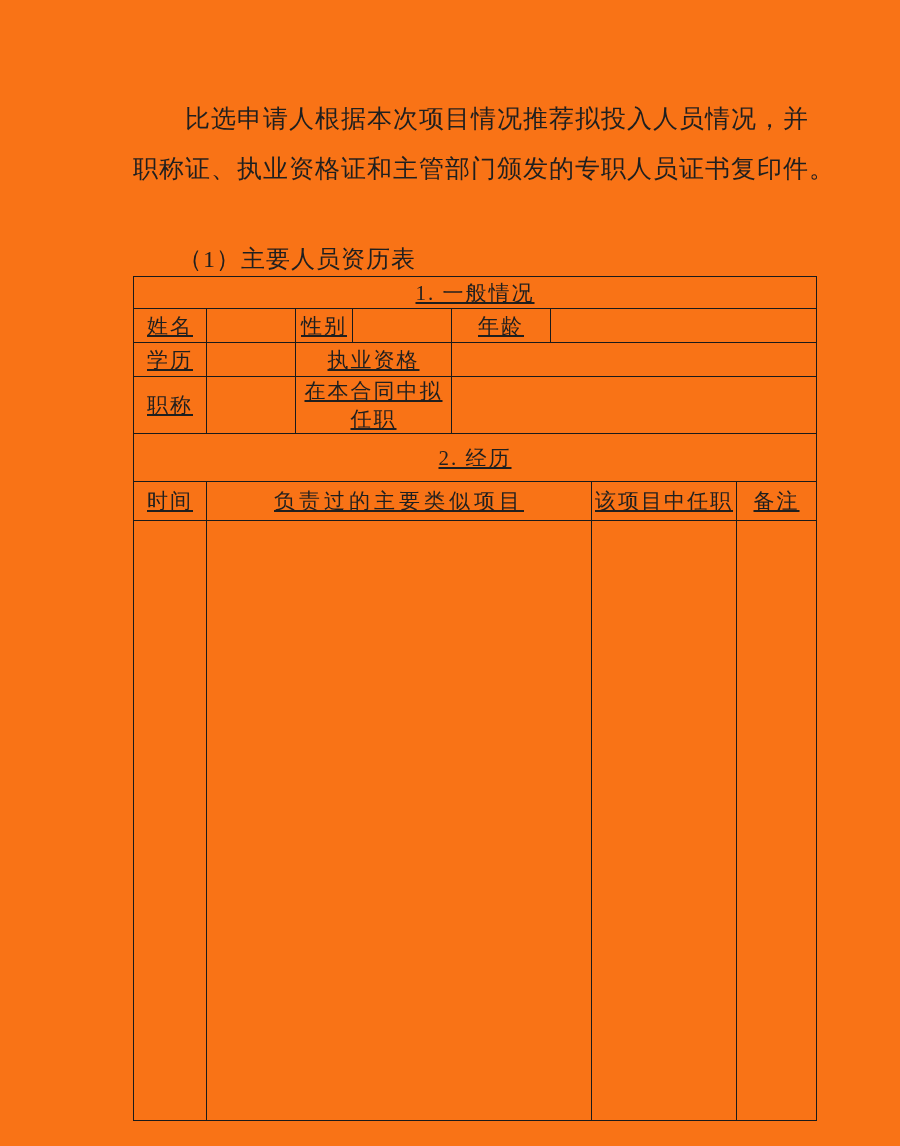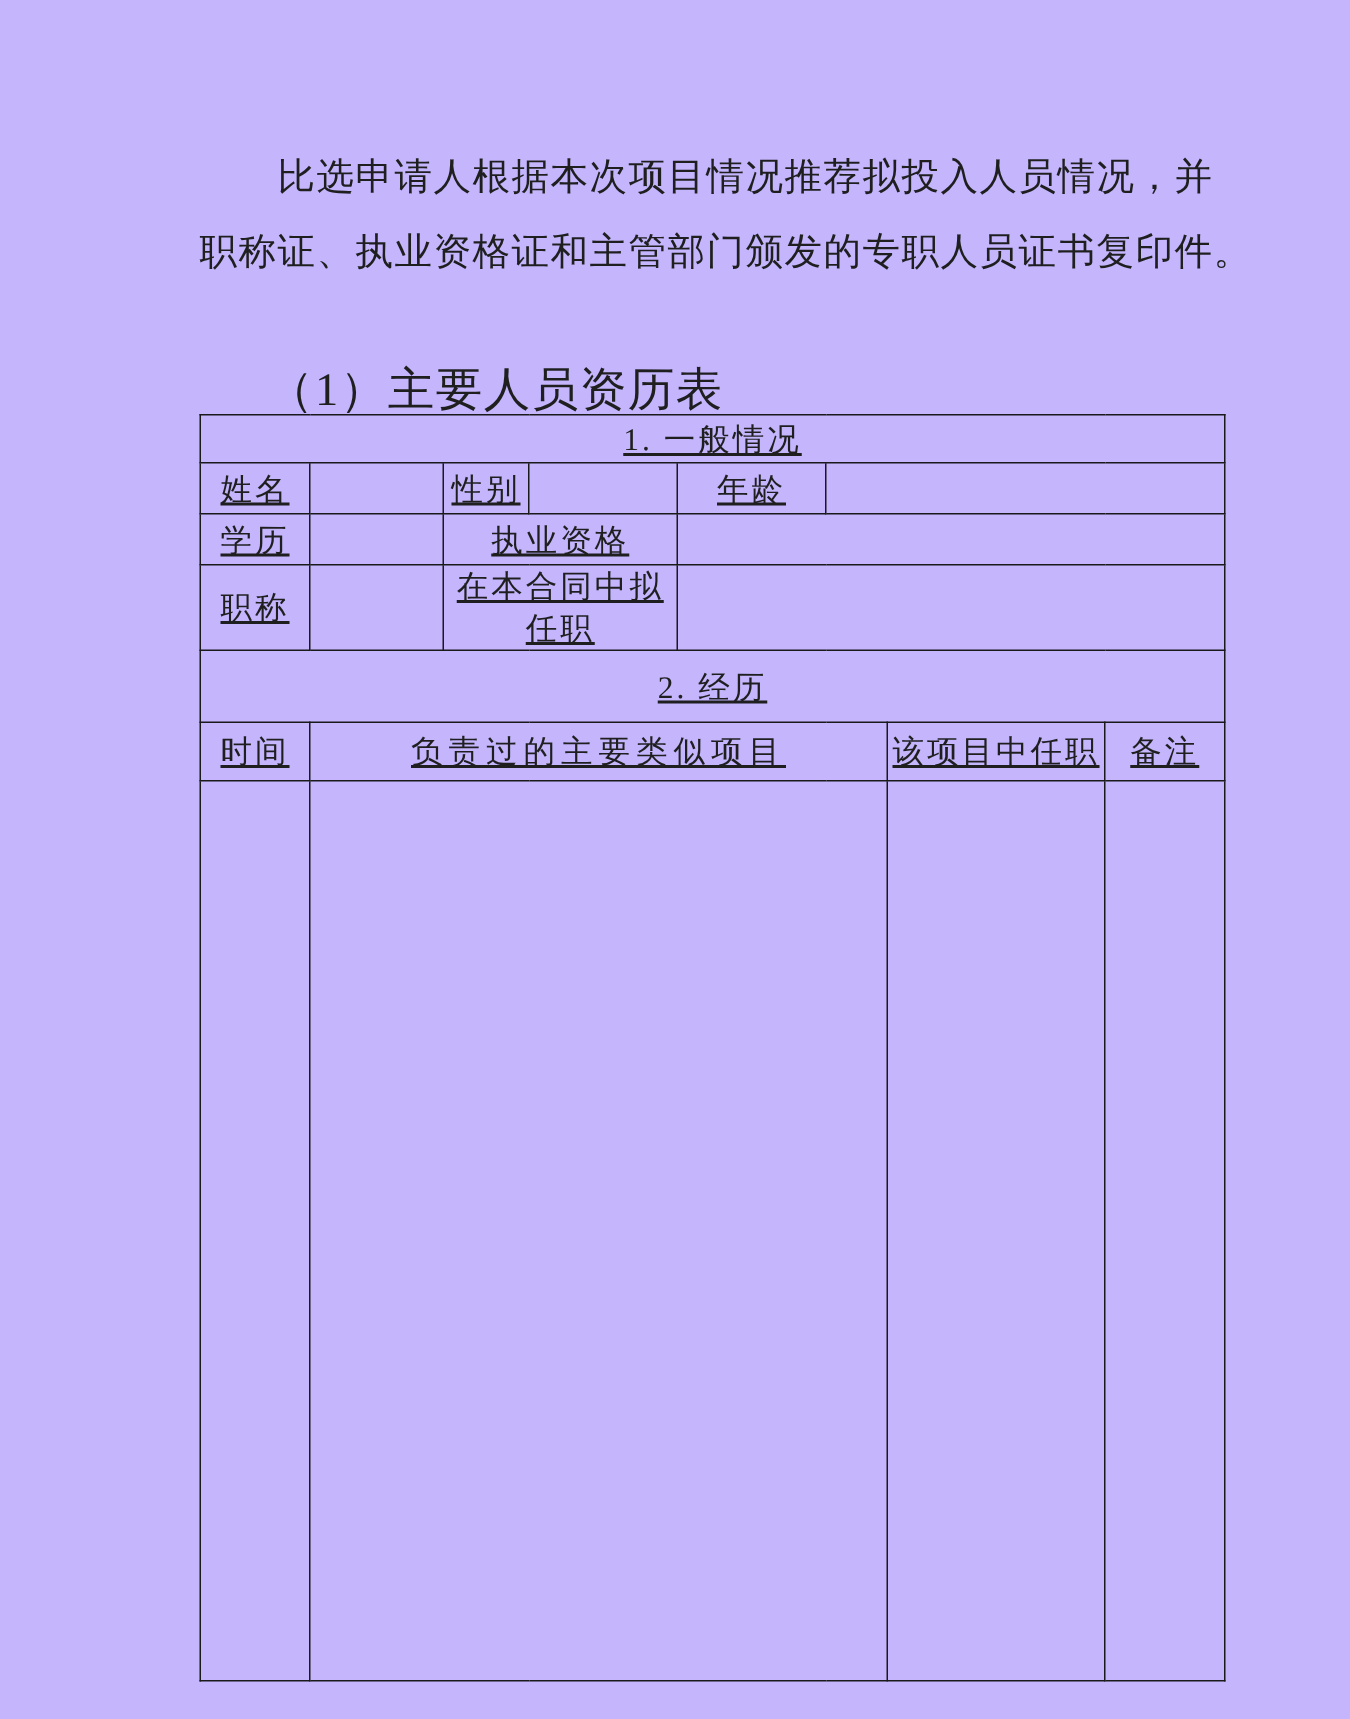--- a/index.html
+++ b/index.html
@@ -4,21 +4,21 @@
 <style>
   html, body {
     margin: 0;
     padding: 0;
     background: #ffffff;
   }
   .page {
     position: relative;
     width: 900px;
     height: 1146px;
-    background: #c4b5fd;
+    background: #f97316;
     overflow: hidden;
     font-family: "Liberation Serif", "DejaVu Serif", serif;
     color: #1f1f1f;
   }
   
   .para {
     position: absolute;
     left: 133px;
     top: 94px;
     width: 668px;
@@ -27,21 +27,21 @@
     letter-spacing: 1px;
     white-space: nowrap;
   }
   .para .line { height: 49.5px; }
   .para .line.indent { text-indent: 52px; }
   
   .list-heading {
     position: absolute;
     left: 133px;
     top: 235px;
-    font-size: 31px;
+    font-size: 24px;
     line-height: 49.5px;
     letter-spacing: 1px;
     padding-left: 45px;
     white-space: nowrap;
   }
   
   table.resume {
     position: absolute;
     left: 133px;
     top: 276px;

